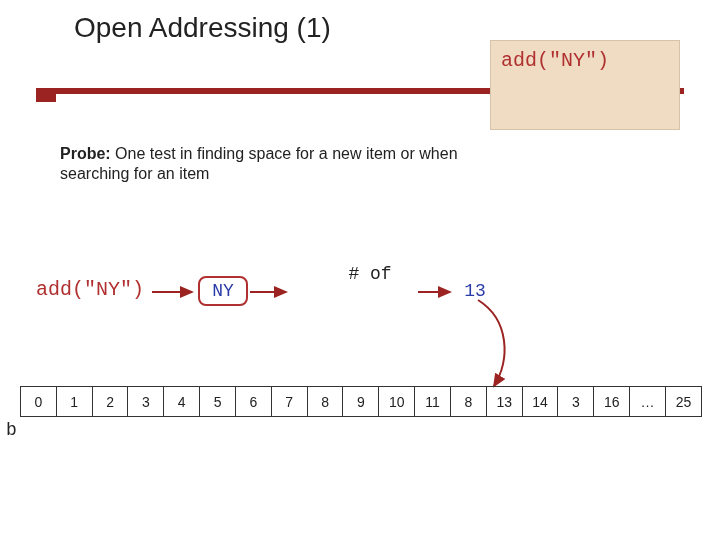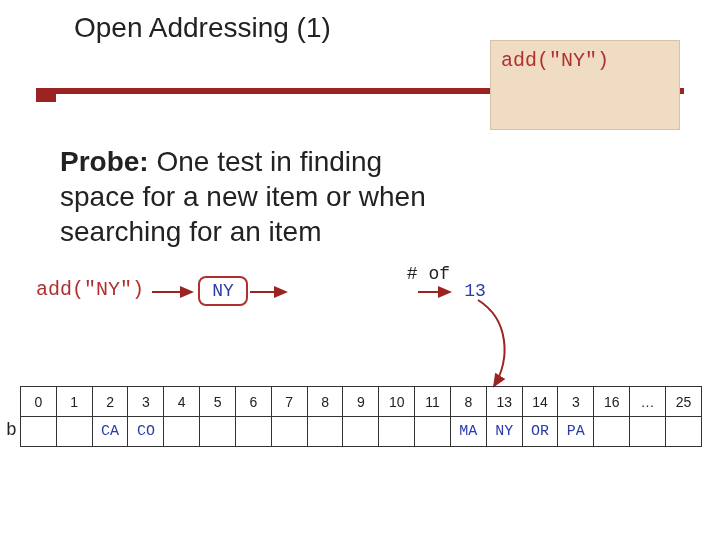--- a/index.html
+++ b/index.html
@@ -46,21 +46,21 @@
     padding: 8px 10px;
     font-family: "Courier New", monospace;
     font-size: 20px;
     color: #b03030;
   }
   .probe-text {
     position: absolute;
     left: 60px;
     top: 144px;
     width: 400px;
-    font-size: 28px;
+    font-size: 16px;
     line-height: 1.25;
     color: #222;
   }
   .probe-text .bold { font-weight: 700; }
   .add-label {
     position: absolute;
     left: 36px;
     top: 278px;
     font-family: "Courier New", monospace;
     font-size: 20px;
@@ -80,21 +80,21 @@
     text-align: center;
     line-height: 26px;
   }
   .hash-label {
     position: absolute;
     left: 290px;
     top: 264px;
     width: 160px;
     font-family: "Courier New", monospace;
     font-size: 18px;
-    text-align: right;
+    text-align: center;
     line-height: 1.2;
     color: #222;
   }
   .result-box {
     position: absolute;
     left: 454px;
     top: 276px;
     width: 42px;
     height: 30px;
     font-family: "Courier New", monospace;
@@ -209,36 +209,15 @@
       <td>10</td>
       <td>11</td>
       <td>8</td>
       <td>13</td>
       <td>14</td>
       <td>3</td>
       <td>16</td>
       <td>…</td>
       <td>25</td>
     </tr>
-    <tr class="val">
-      <td></td>
-      <td></td>
-      <td>CA</td>
-      <td>CO</td>
-      <td></td>
-      <td></td>
-      <td></td>
-      <td></td>
-      <td></td>
-      <td></td>
-      <td></td>
-      <td></td>
-      <td>MA</td>
-      <td>NY</td>
-      <td>OR</td>
-      <td>PA</td>
-      <td></td>
-      <td></td>
-      <td></td>
-    </tr>
   </tbody>
     </table>
 </div>
 
 </body></html>

